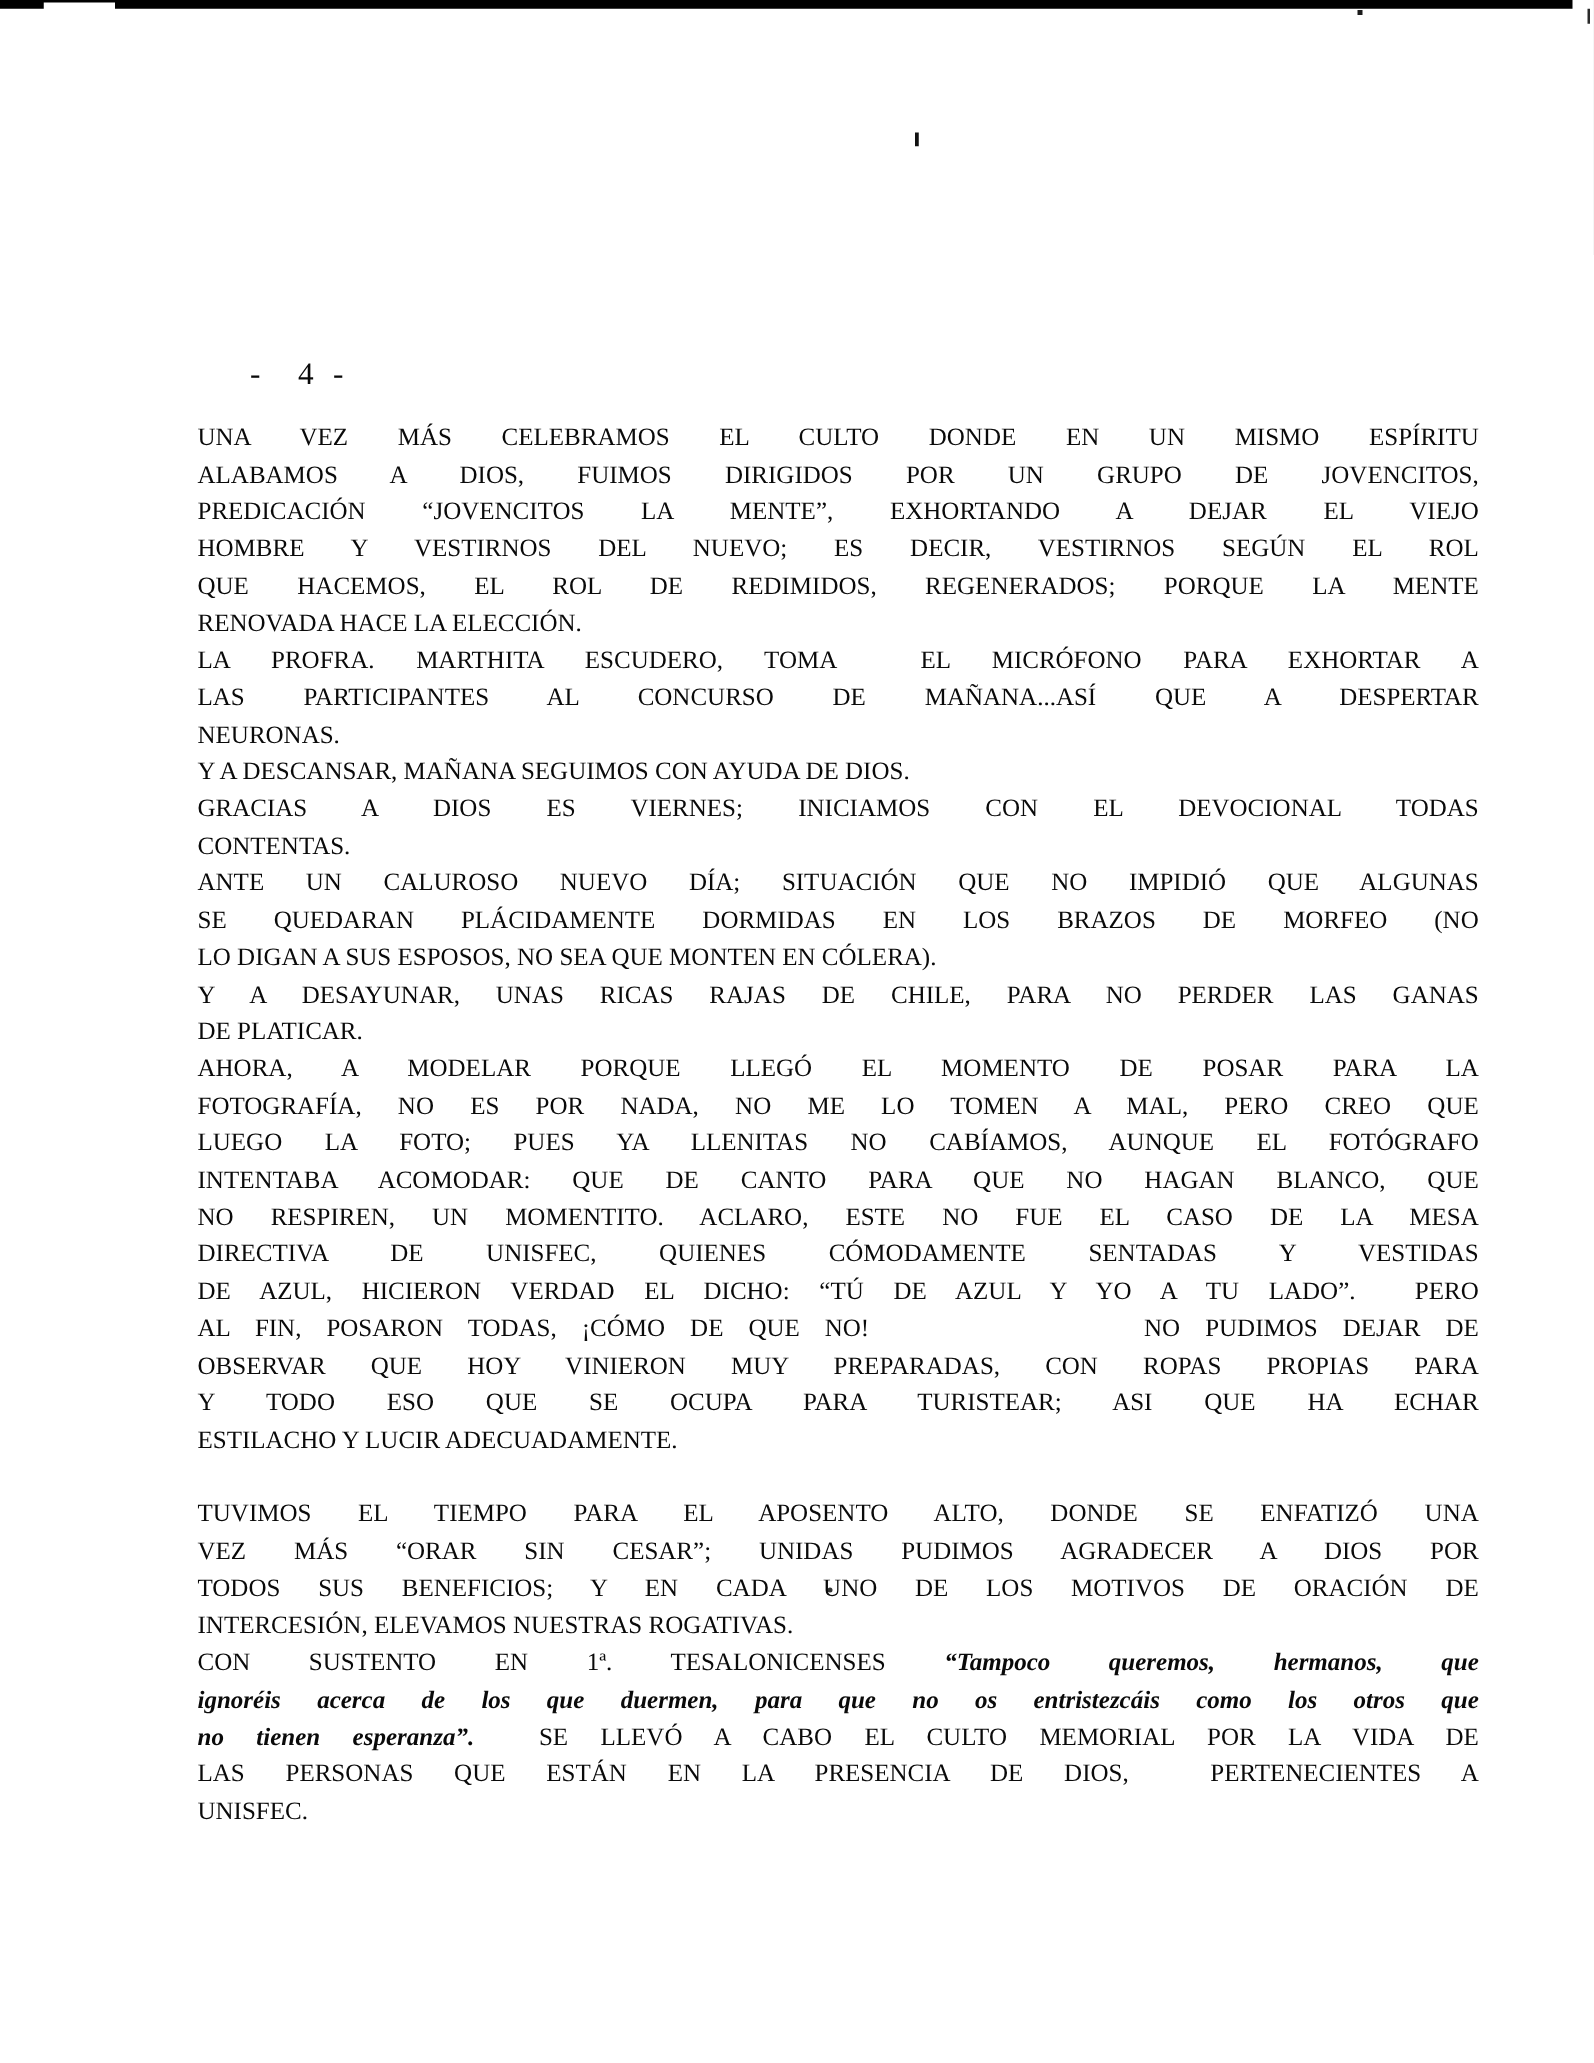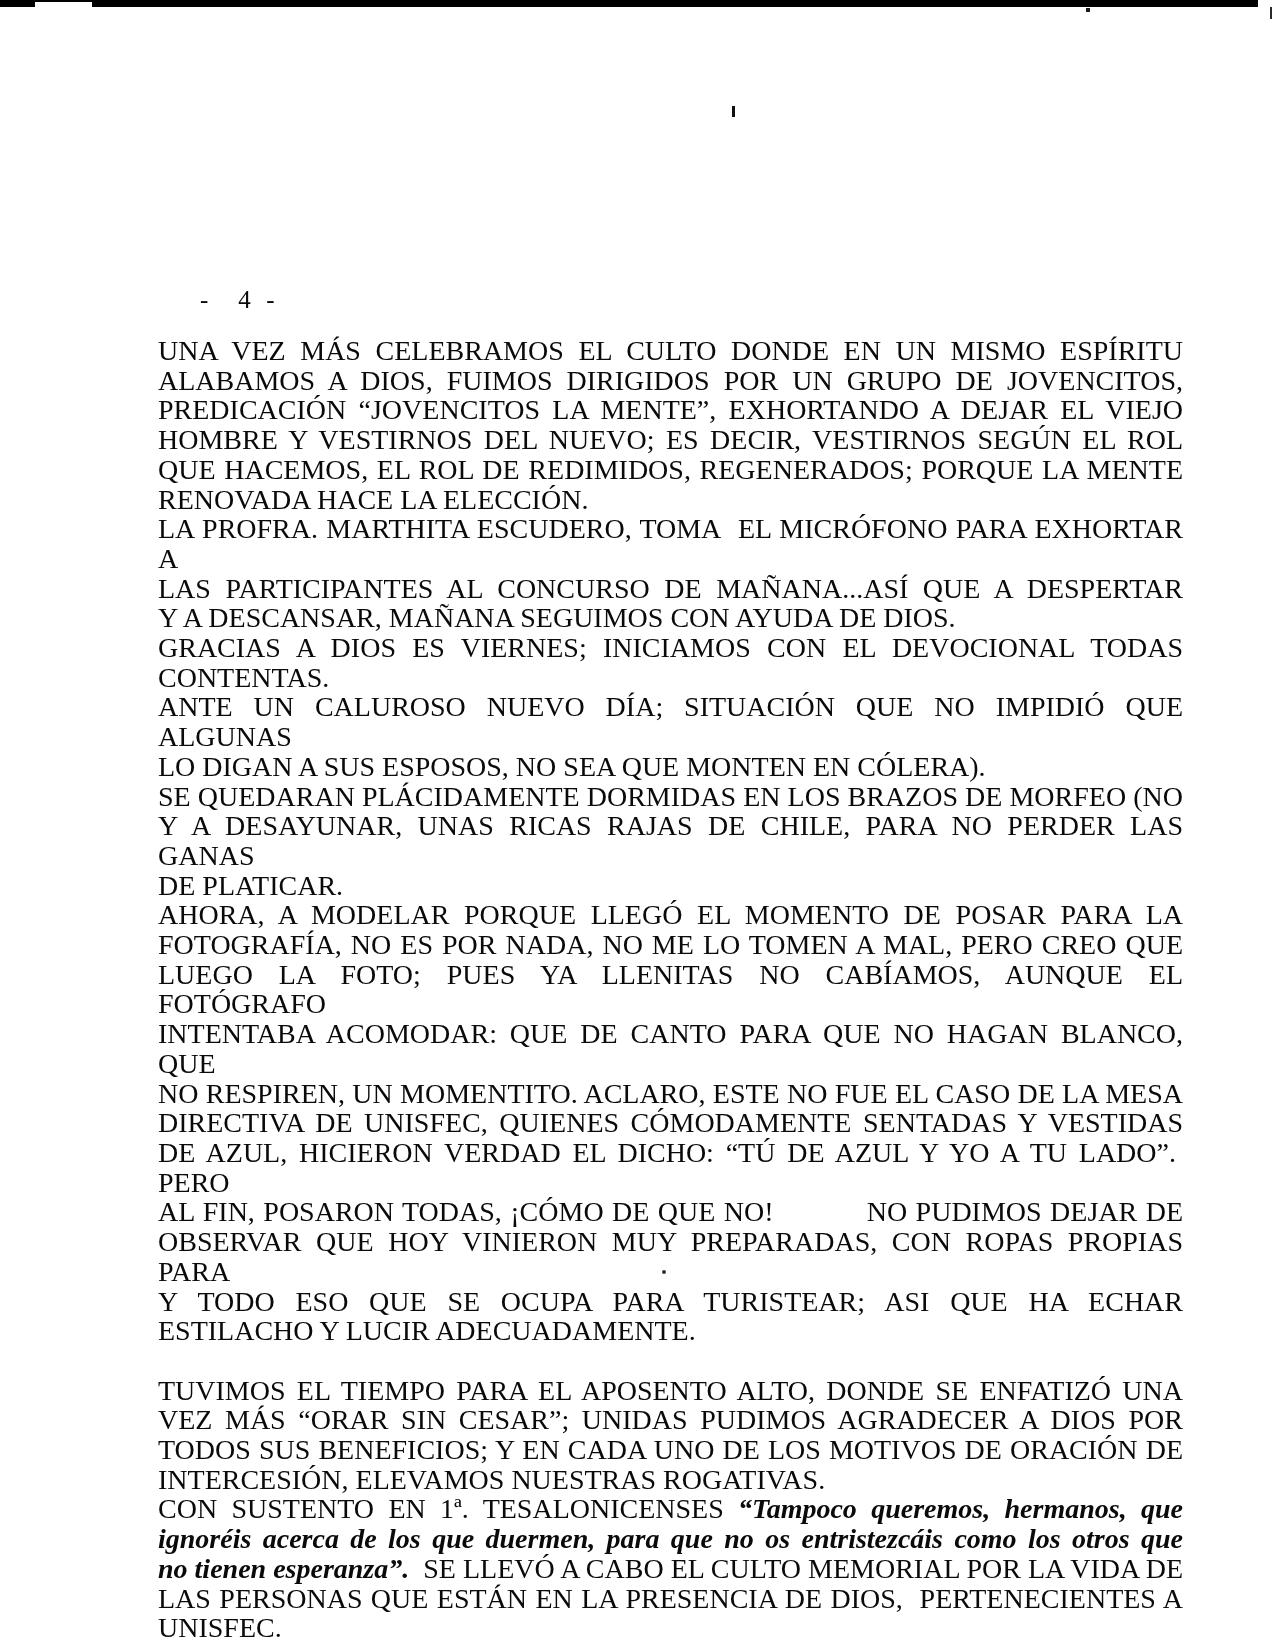--- a/index.html
+++ b/index.html
@@ -61,21 +61,21 @@
     letter-spacing: 1px;
     white-space: pre;
     color: #0a0a0a;
   }
 
   
   .doc-text {
     position: absolute;
     left: 158px; top: 336px;
     width: 1025px;
-    font-size: 28px;
+    font-size: 20px;
     line-height: 29.7px;
     color: #0a0a0a;
   }
   .line {
     text-align: justify;
     text-align-last: justify;
   }
   .line.l {
     text-align-last: left;
   }
@@ -98,26 +98,27 @@
 
   <div class="doc-text">
       <div class="line j"><span class="rm">UNA VEZ MÁS CELEBRAMOS EL CULTO DONDE EN UN MISMO ESPÍRITU</span></div>
       <div class="line j"><span class="rm">ALABAMOS A DIOS, FUIMOS DIRIGIDOS POR UN GRUPO DE JOVENCITOS,</span></div>
       <div class="line j"><span class="rm">PREDICACIÓN “JOVENCITOS LA MENTE”, EXHORTANDO A DEJAR EL VIEJO</span></div>
       <div class="line j"><span class="rm">HOMBRE Y VESTIRNOS DEL NUEVO; ES DECIR, VESTIRNOS SEGÚN EL ROL</span></div>
       <div class="line j"><span class="rm">QUE HACEMOS, EL ROL DE REDIMIDOS, REGENERADOS; PORQUE LA MENTE</span></div>
       <div class="line l"><span class="rm">RENOVADA HACE LA ELECCIÓN.</span></div>
       <div class="line j"><span class="rm">LA PROFRA. MARTHITA ESCUDERO, TOMA&nbsp; EL MICRÓFONO PARA EXHORTAR A</span></div>
       <div class="line j"><span class="rm">LAS PARTICIPANTES AL CONCURSO DE MAÑANA...ASÍ QUE A DESPERTAR</span></div>
+      <div class="line l"><span class="rm">NEURONAS.</span></div>
       <div class="line l"><span class="rm">Y A DESCANSAR, MAÑANA SEGUIMOS CON AYUDA DE DIOS.</span></div>
       <div class="line j"><span class="rm">GRACIAS A DIOS ES VIERNES; INICIAMOS CON EL DEVOCIONAL TODAS</span></div>
       <div class="line l"><span class="rm">CONTENTAS.</span></div>
       <div class="line j"><span class="rm">ANTE UN CALUROSO NUEVO DÍA; SITUACIÓN QUE NO IMPIDIÓ QUE ALGUNAS</span></div>
+      <div class="line j"><span class="rm">SE QUEDARAN PLÁCIDAMENTE DORMIDAS EN LOS BRAZOS DE MORFEO (NO</span></div>
       <div class="line l"><span class="rm">LO DIGAN A SUS ESPOSOS, NO SEA QUE MONTEN EN CÓLERA).</span></div>
-      <div class="line j"><span class="rm">SE QUEDARAN PLÁCIDAMENTE DORMIDAS EN LOS BRAZOS DE MORFEO (NO</span></div>
       <div class="line j"><span class="rm">Y A DESAYUNAR, UNAS RICAS RAJAS DE CHILE, PARA NO PERDER LAS GANAS</span></div>
       <div class="line l"><span class="rm">DE PLATICAR.</span></div>
       <div class="line j"><span class="rm">AHORA, A MODELAR PORQUE LLEGÓ EL MOMENTO DE POSAR PARA LA</span></div>
       <div class="line j"><span class="rm">FOTOGRAFÍA, NO ES POR NADA, NO ME LO TOMEN A MAL, PERO CREO QUE</span></div>
       <div class="line j"><span class="rm">LUEGO LA FOTO; PUES YA LLENITAS NO CABÍAMOS, AUNQUE EL FOTÓGRAFO</span></div>
       <div class="line j"><span class="rm">INTENTABA ACOMODAR: QUE DE CANTO PARA QUE NO HAGAN BLANCO, QUE</span></div>
       <div class="line j"><span class="rm">NO RESPIREN, UN MOMENTITO. ACLARO, ESTE NO FUE EL CASO DE LA MESA</span></div>
       <div class="line j"><span class="rm">DIRECTIVA DE UNISFEC, QUIENES CÓMODAMENTE SENTADAS Y VESTIDAS</span></div>
       <div class="line j"><span class="rm">DE AZUL, HICIERON VERDAD EL DICHO: “TÚ DE AZUL Y YO A TU LADO”.&nbsp; PERO</span></div>
       <div class="line j"><span class="rm">AL FIN, POSARON TODAS, ¡CÓMO DE QUE NO!&nbsp;&nbsp;&nbsp;&nbsp;&nbsp;&nbsp;&nbsp;&nbsp;&nbsp;&nbsp; NO PUDIMOS DEJAR DE</span></div>

